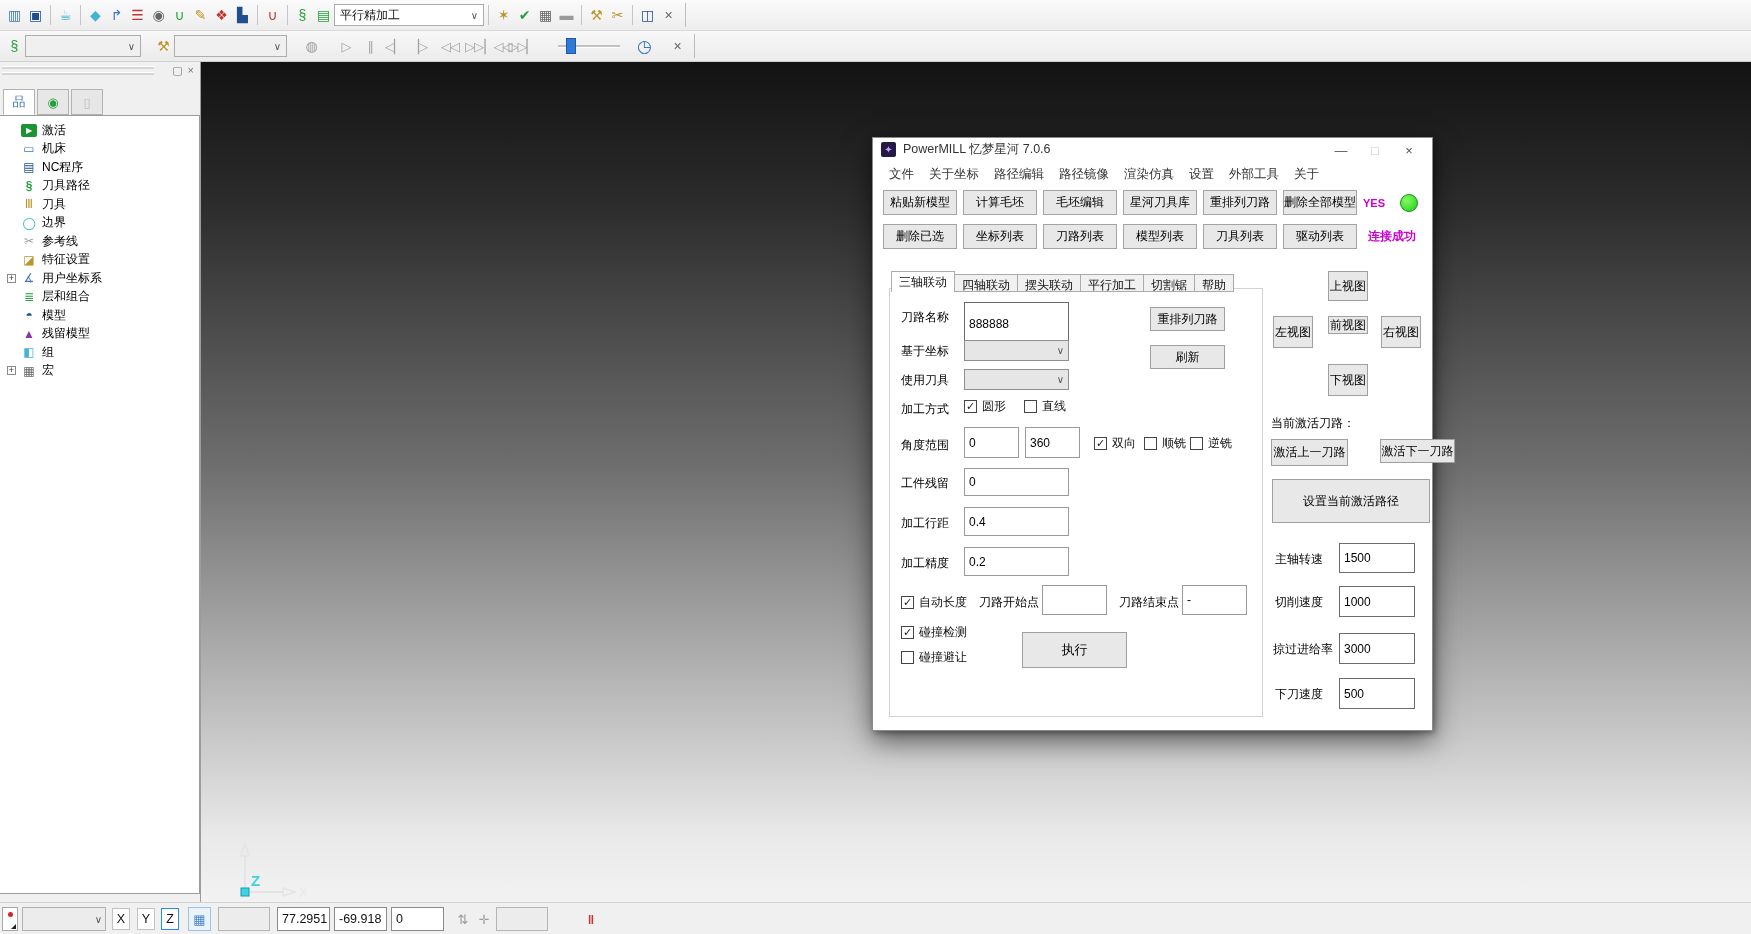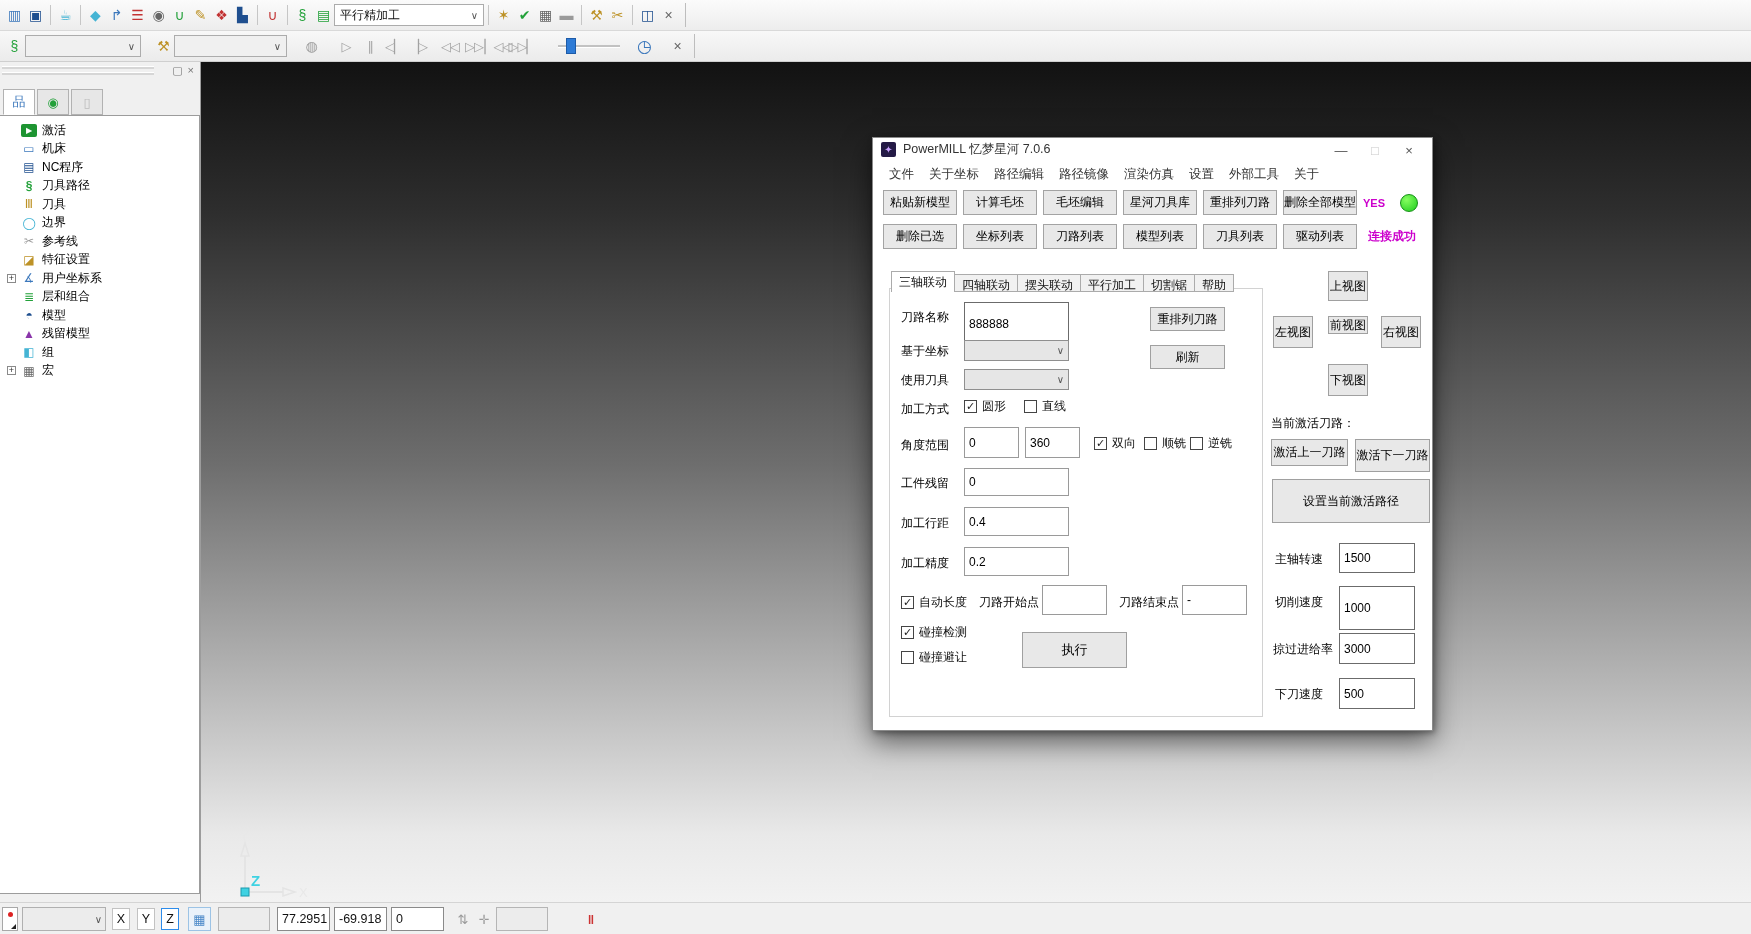--- a/index.html
+++ b/index.html
@@ -395,27 +395,27 @@
     </div>
 
     <div class="pbtn" style="left:455px;top:133px;width:40px;height:30px">上视图</div>
     <div class="pbtn" style="left:400px;top:178px;width:40px;height:32px">左视图</div>
     <div class="pbtn" style="left:455px;top:178px;width:40px;height:18px">前视图</div>
     <div class="pbtn" style="left:508px;top:178px;width:40px;height:32px">右视图</div>
     <div class="pbtn" style="left:455px;top:226px;width:40px;height:32px">下视图</div>
 
     <span class="rlabel" style="left:398px;top:277px">当前激活刀路：</span>
     <div class="pbtn" style="left:398px;top:301px;width:77px;height:27px">激活上一刀路</div>
-    <div class="pbtn" style="left:482px;top:301px;width:75px;height:33px">激活下一刀路</div>
+    <div class="pbtn" style="left:507px;top:301px;width:75px;height:24px">激活下一刀路</div>
     <div class="pbtn" style="left:399px;top:341px;width:158px;height:44px">设置当前激活路径</div>
 
     <span class="rlabel" style="left:402px;top:413px">主轴转速</span>
     <div class="ftext" style="left:466px;top:405px;width:76px;height:30px">1500</div>
     <span class="rlabel" style="left:402px;top:456px">切削速度</span>
-    <div class="ftext" style="left:466px;top:448px;width:76px;height:44px">1000</div>
+    <div class="ftext" style="left:466px;top:448px;width:76px;height:31px">1000</div>
     <span class="rlabel" style="left:400px;top:503px">掠过进给率</span>
     <div class="ftext" style="left:466px;top:495px;width:76px;height:31px">3000</div>
     <span class="rlabel" style="left:402px;top:548px">下刀速度</span>
     <div class="ftext" style="left:466px;top:540px;width:76px;height:31px">500</div>
   </div>
 
   <div class="statusbar">
     <div class="sb toolbox" style="left:2px">
       <span class="dot"></span>
       <span class="corner"></span>

